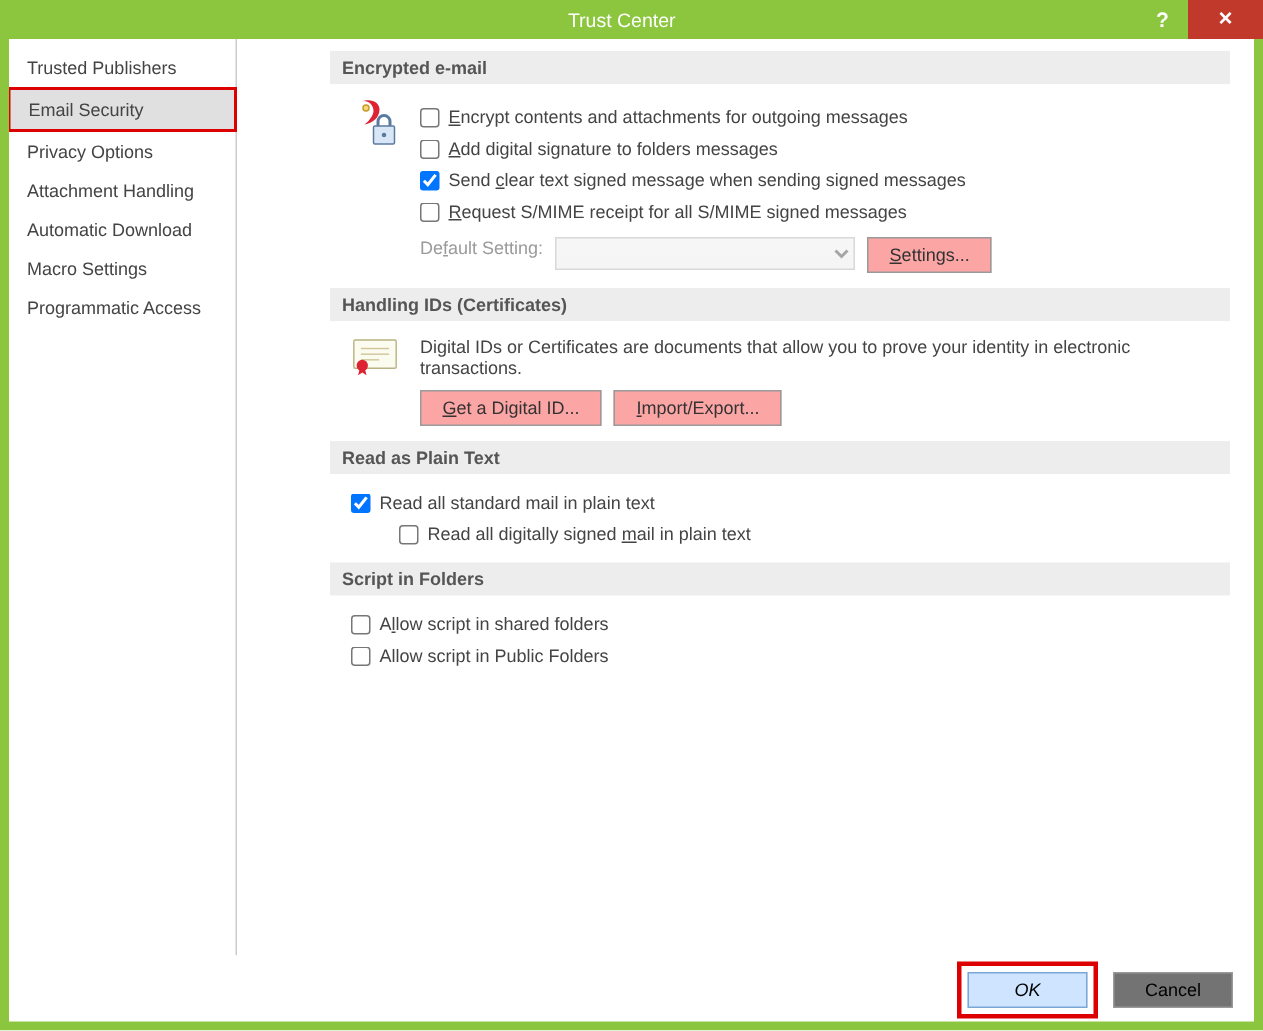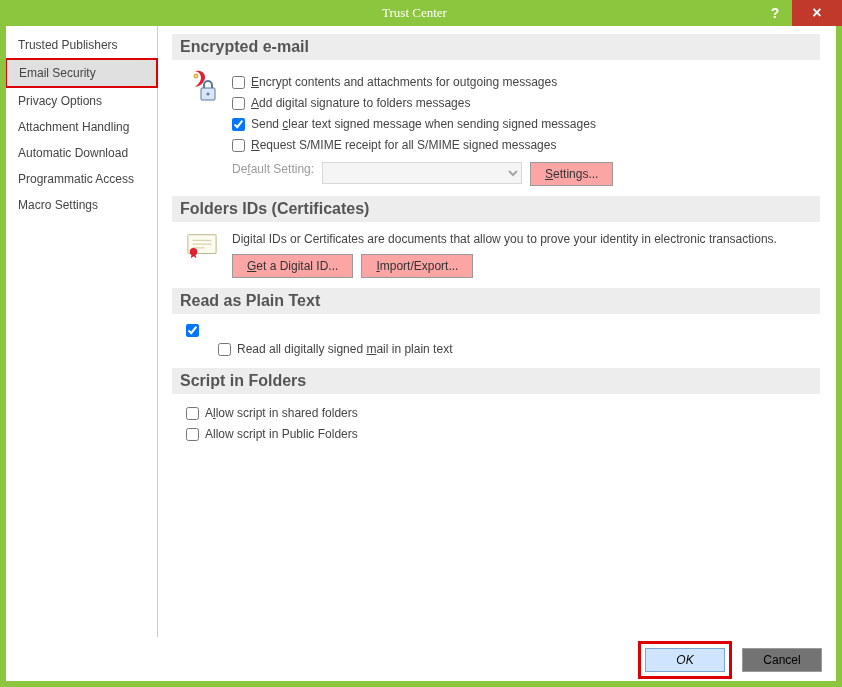--- a/index.html
+++ b/index.html
@@ -28,21 +28,20 @@
     margin: -6px -6px 0 -6px;
     padding: 0;
   }
   .titlebar .title {
     position: absolute;
     left: 0; right: 13px;
     text-align: center;
     color: #fff;
     font-size: 13px;
     pointer-events: none;
-    font-family: Liberation Serif, serif;
   }
   .titlebar-buttons {
     position: absolute;
     right: 0;
     top: 0;
     display: flex;
     height: 26px;
   }
   .tb-btn {
     width: 34px;
@@ -57,20 +56,21 @@
   }
   .tb-btn.close {
     background: #c0392b;
     width: 50px;
     font-size: 16px;
   }
   .body {
     flex: 1;
     display: flex;
     overflow: hidden;
+    gap: 48px;
   }
   .sidebar {
     width: 152px;
     border-right: 1px solid #ccc;
     padding-top: 6px;
   }
   .sidebar-item {
     padding: 6px 10px 6px 12px;
     font-size: 12px;
     color: #444;
@@ -84,21 +84,21 @@
   }
   .content {
     flex: 1;
     padding: 8px 16px 8px 14px;
     overflow: auto;
   }
   .section-header {
     background: #ededed;
     color: #555;
     font-weight: bold;
-    font-size: 16px;
+    font-size: 12px;
     padding: 4px 8px;
     margin: 10px 0 10px 0;
   }
   .section-header:first-child { margin-top: 0; }
   .section-body {
     padding-left: 14px;
   }
   .icon-row {
     display: flex;
     align-items: flex-start;
@@ -197,22 +197,22 @@
     </div>
   </div>
 
   <div class="body">
     <div class="sidebar">
       <div class="sidebar-item">Trusted Publishers</div>
       <div class="sidebar-item selected">Email Security</div>
       <div class="sidebar-item">Privacy Options</div>
       <div class="sidebar-item">Attachment Handling</div>
       <div class="sidebar-item">Automatic Download</div>
+      <div class="sidebar-item">Macro Settings</div>
       <div class="sidebar-item">Programmatic Access</div>
-      <div class="sidebar-item">Macro Settings</div>
     </div>
 
     <div class="content">
 
       <div class="section-header">Encrypted e-mail</div>
       <div class="section-body">
         <div class="icon-row">
           <div class="icon-slot">
             <svg width="30" height="34" viewBox="0 0 30 34">
               <path d="M5 2 C 9 0 14 3 14 8 C 14 10 12 14 8 17 C 14 16 18 12 18 7 C 18 2 12 -1 5 2 Z" fill="#d23"></path>
@@ -241,21 +241,21 @@
               </div>
             <div class="setting-row">
               <span class="label">De<span class="u">f</span>ault Setting:</span>
               <select class="disabled-look" disabled=""></select>
               <button class="std"><span class="u">S</span>ettings...</button>
             </div>
           </div>
         </div>
       </div>
 
-      <div class="section-header">Folders IDs (Certificates)</div>
+      <div class="section-header">Handling IDs (Certificates)</div>
       <div class="section-body">
         <div class="icon-row">
           <div class="icon-slot">
             <svg width="34" height="28" viewBox="0 0 34 28">
               <rect x="2" y="2" width="30" height="20" rx="1" fill="#fcfbef" stroke="#b9b283"></rect>
               <line x1="7" y1="8" x2="27" y2="8" stroke="#cfc79a"></line>
               <line x1="7" y1="12" x2="27" y2="12" stroke="#cfc79a"></line>
               <line x1="7" y1="16" x2="20" y2="16" stroke="#cfc79a"></line>
               <circle cx="8" cy="20" r="4" fill="#d23"></circle>
               <path d="M6 23 L5 27 L8 25 L11 27 L10 23" fill="#d23"></path>
@@ -268,20 +268,21 @@
               <button class="std"><span class="u">I</span>mport/Export...</button>
             </div>
           </div>
         </div>
       </div>
 
       <div class="section-header">Read as Plain Text</div>
       <div class="section-body">
         <div class="opt">
             <input type="checkbox" checked="" style="">
+            <label>Read all standard mail in plain text</label>
           </div>
         <div class="opt indent">
             <input type="checkbox" style="">
             <label>Read all digitally signed <span class="u">m</span>ail in plain text</label>
           </div>
       </div>
 
       <div class="section-header">Script in Folders</div>
       <div class="section-body">
         <div class="opt">

